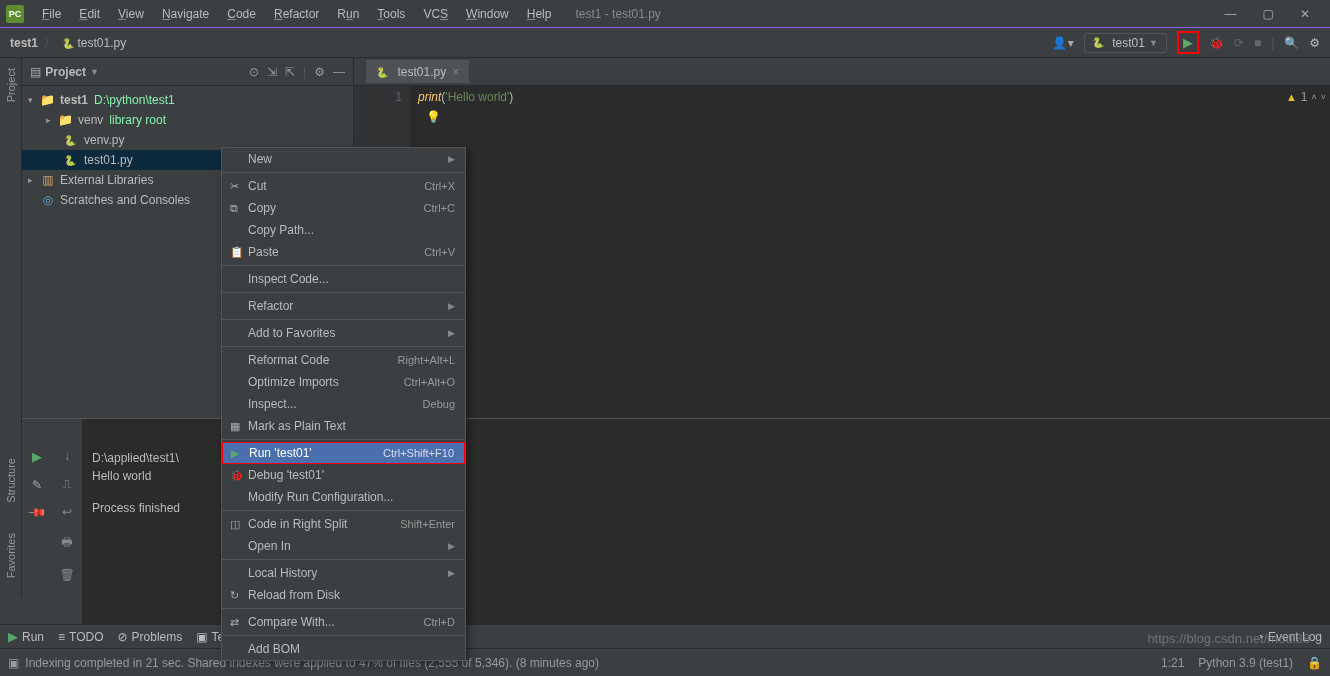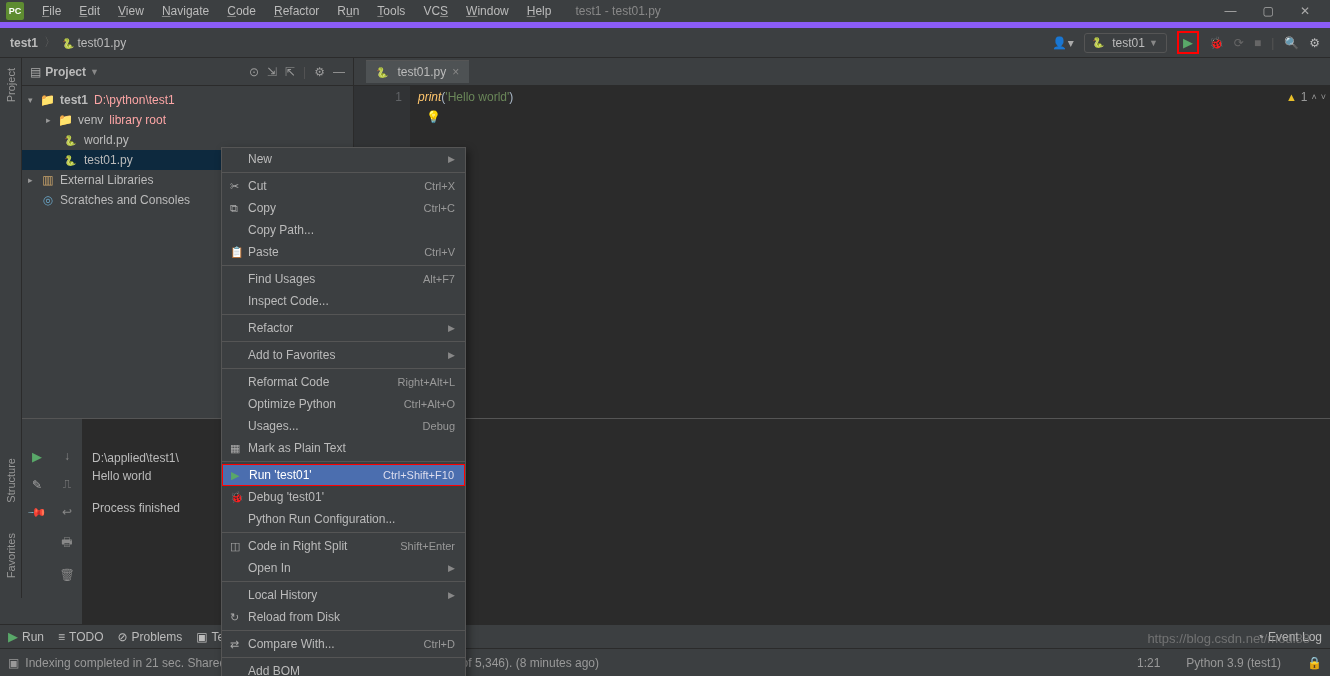--- a/index.html
+++ b/index.html
@@ -1,17 +1,17 @@
 <!DOCTYPE html>
 <html><head>
 <meta charset="utf-8">
 <style>
 * { margin:0; padding:0; box-sizing:border-box; font-family:"Segoe UI",Arial,sans-serif; font-size:12px; }
 body { width:1330px; height:676px; background:#3c3f41; color:#bbb; overflow:hidden; position:relative; }
-.titlebar { height:28px; background:#3c3f41; display:flex; align-items:center; padding:0 6px; border-bottom:6px solid #8b5cf6; }
+.titlebar { height:28px; background:#3c3f41; display:flex; align-items:center; padding:0 6px; border-bottom:1px solid #8b5cf6; }
 .pc-logo { width:18px; height:18px; background:#5e8c31; color:#fff; font-size:9px; font-weight:bold; display:flex; align-items:center; justify-content:center; border-radius:2px; margin-right:10px; }
 .menu-items { display:flex; gap:2px; }
 .menu-item { padding:3px 8px; cursor:pointer; }
 .win-title { margin-left:16px; color:#888; }
 .win-ctrl { margin-left:auto; display:flex; gap:14px; padding-right:8px; color:#aaa; font-size:14px; }
 .win-ctrl span { cursor:pointer; padding:2px 6px; }
 .toolbar { height:30px; display:flex; align-items:center; padding:0 10px; background:#3c3f41; border-bottom:1px solid #2b2b2b; }
 .breadcrumb { display:flex; align-items:center; gap:6px; }
 .breadcrumb .sep { color:#666; }
 .py-icon { color:#ffd43b; font-size:10px; margin-right:3px; }
@@ -26,21 +26,21 @@
 .project-panel { width:332px; background:#3c3f41; border-right:1px solid #2b2b2b; display:flex; flex-direction:column; }
 .panel-header { height:28px; display:flex; align-items:center; padding:0 8px; border-bottom:1px solid #2b2b2b; }
 .panel-title { font-weight:bold; color:#bbb; margin-left:4px; }
 .panel-tools { margin-left:auto; display:flex; gap:8px; color:#999; }
 .tree { padding:4px 0; font-size:12px; }
 .tree-row { display:flex; align-items:center; padding:2px 6px; height:20px; cursor:pointer; }
 .tree-row.sel { background:#0d293e; }
 .tree-arrow { width:12px; color:#999; font-size:9px; }
 .tree-icon { width:16px; margin-right:4px; display:inline-flex; align-items:center; justify-content:center; }
 .folder-icon { color:#a0a0a0; }
-.dim { color:#fca5a5;text-align:center; }
+.dim { color:#86efac;text-align:center; }
 .editor-area { flex:1; display:flex; flex-direction:column; background:#2b2b2b; }
 .tabs-bar { height:28px; display:flex; align-items:center; background:#3c3f41; border-bottom:1px solid #2b2b2b; }
 .tabs-gap { width:12px; }
 .editor-tab { display:flex; align-items:center; padding:4px 10px; background:#4e5254; border-top:1px solid #555; gap:6px; }
 .editor-tab .close { color:#888; cursor:pointer; }
 .code-area { flex:1; display:flex; position:relative; font-family:Consolas,monospace; font-size:13px; }
 .gutter { width:56px; background:#313335; text-align:right; padding:4px 8px 0 0; color:#606366; }
 .code-content { padding:4px 0 0 8px; position:relative; }
 .code-line { white-space:pre; }
 .k-fn { color:#ffc66d;font-style:italic; }
@@ -59,21 +59,21 @@
 .ctx-sep { height:1px; background:#555; margin:2px 0; }
 .ctx-sub { color:#888; font-size:9px; }
 .run-panel { position:absolute; left:22px; right:0; top:418px; height:220px; background:#2b2b2b; border-top:1px solid #555; display:flex; }
 .run-tools { width:30px; background:#3c3f41; display:flex; flex-direction:column; align-items:center; padding-top:30px; gap:14px; color:#aaa; }
 .run-tools2 { width:30px; background:#3c3f41; display:flex; flex-direction:column; align-items:center; padding-top:30px; gap:14px; color:#888; }
 .console { flex:1; padding:32px 10px 6px 10px; font-family:Consolas,monospace; font-size:13px; color:#bbb; }
 .console-line { white-space:pre; margin-bottom:4px; }
 .bottom-strip { position:absolute; left:0; right:0; bottom:28px; height:24px; background:#3c3f41; border-top:1px solid #2b2b2b; display:flex; align-items:center; padding:0 8px; gap:14px; }
 .bstrip-item { display:flex; align-items:center; gap:4px; cursor:pointer; color:#bbb; }
 .status-bar { position:absolute; left:0; right:0; bottom:0; height:28px; background:#3c3f41; border-top:1px solid #2b2b2b; display:flex; align-items:center; padding:0 8px; font-size:11px; color:#999; }
-.status-right { margin-left:auto; display:flex; gap:26px; }
+.status-right { margin-left:auto; display:flex; gap:14px; }
 .watermark { position:absolute; right:20px; bottom:30px; color:#888; font-size:13px; opacity:0.7; }
 .u { text-decoration:underline; text-decoration-color:#888; }
 .run-label-area { position:absolute; left:24px; top:424px; width:200px; color:#bbb; font-size:12px; display:flex; align-items:center; gap:8px; }
 .run-panel-tools-right { position:absolute; right:8px; top:424px; display:flex; gap:10px; color:#888; }
 </style>
 </head>
 <body>
 
 <div class="titlebar">
   <div class="pc-logo">PC</div>
@@ -153,21 +153,21 @@
       <div class="tree-row" style="padding-left:24px;">
         <span class="tree-arrow">▸</span>
         <span class="tree-icon folder-icon">📁</span>
         <span>venv</span>
         <span class="dim" style="margin-left:6px;">library root</span>
       </div>
       <div class="tree-row" style="padding-left:42px;">
         <span class="tree-icon">
             <span class="py-icon">🐍</span>
           </span>
-        <span>world.py</span>
+        <span>venv.py</span>
       </div>
       <div class="tree-row sel" style="padding-left:42px;">
         <span class="tree-icon">
             <span class="py-icon">🐍</span>
           </span>
         <span>test01.py</span>
       </div>
       <div class="tree-row" style="padding-left:6px;">
         <span class="tree-arrow">▸</span>
         <span class="tree-icon" style="color:#c9a36a;">▥</span>
@@ -261,25 +261,20 @@
       <span class="ctx-short"></span>
     </div>
     <div class="ctx-item">
       <span class="ctx-icon">📋</span>
       <span class="ctx-label">Paste</span>
       <span class="ctx-short">Ctrl+V</span>
     </div>
     <div class="ctx-sep"></div>
     <div class="ctx-item">
       <span class="ctx-icon"></span>
-      <span class="ctx-label">Find Usages</span>
-      <span class="ctx-short">Alt+F7</span>
-    </div>
-    <div class="ctx-item">
-      <span class="ctx-icon"></span>
       <span class="ctx-label">Inspect Code...</span>
       <span class="ctx-short"></span>
     </div>
     <div class="ctx-sep"></div>
     <div class="ctx-item">
       <span class="ctx-icon"></span>
       <span class="ctx-label">Refactor</span>
       <span class="ctx-sub">▶</span>
     </div>
     <div class="ctx-sep"></div>
@@ -289,47 +284,47 @@
       <span class="ctx-sub">▶</span>
     </div>
     <div class="ctx-sep"></div>
     <div class="ctx-item">
       <span class="ctx-icon"></span>
       <span class="ctx-label">Reformat Code</span>
       <span class="ctx-short">Right+Alt+L</span>
     </div>
     <div class="ctx-item">
       <span class="ctx-icon"></span>
-      <span class="ctx-label">Optimize Python</span>
+      <span class="ctx-label">Optimize Imports</span>
       <span class="ctx-short">Ctrl+Alt+O</span>
     </div>
     <div class="ctx-item">
       <span class="ctx-icon"></span>
-      <span class="ctx-label">Usages...</span>
+      <span class="ctx-label">Inspect...</span>
       <span class="ctx-short">Debug</span>
     </div>
     <div class="ctx-item">
       <span class="ctx-icon">▦</span>
       <span class="ctx-label">Mark as Plain Text</span>
       <span class="ctx-short"></span>
     </div>
     <div class="ctx-sep"></div>
     <div class="ctx-item highlight">
       <span class="ctx-icon" style="color: rgb(89, 168, 105);">▶</span>
       <span class="ctx-label">Run 'test01'</span>
       <span class="ctx-short">Ctrl+Shift+F10</span>
     </div>
     <div class="ctx-item">
       <span class="ctx-icon">🐞</span>
       <span class="ctx-label">Debug 'test01'</span>
       <span class="ctx-short"></span>
     </div>
     <div class="ctx-item">
       <span class="ctx-icon"></span>
-      <span class="ctx-label">Python Run Configuration...</span>
+      <span class="ctx-label">Modify Run Configuration...</span>
       <span class="ctx-short"></span>
     </div>
     <div class="ctx-sep"></div>
     <div class="ctx-item">
       <span class="ctx-icon">◫</span>
       <span class="ctx-label">Code in Right Split</span>
       <span class="ctx-short">Shift+Enter</span>
     </div>
     <div class="ctx-item">
       <span class="ctx-icon"></span>

